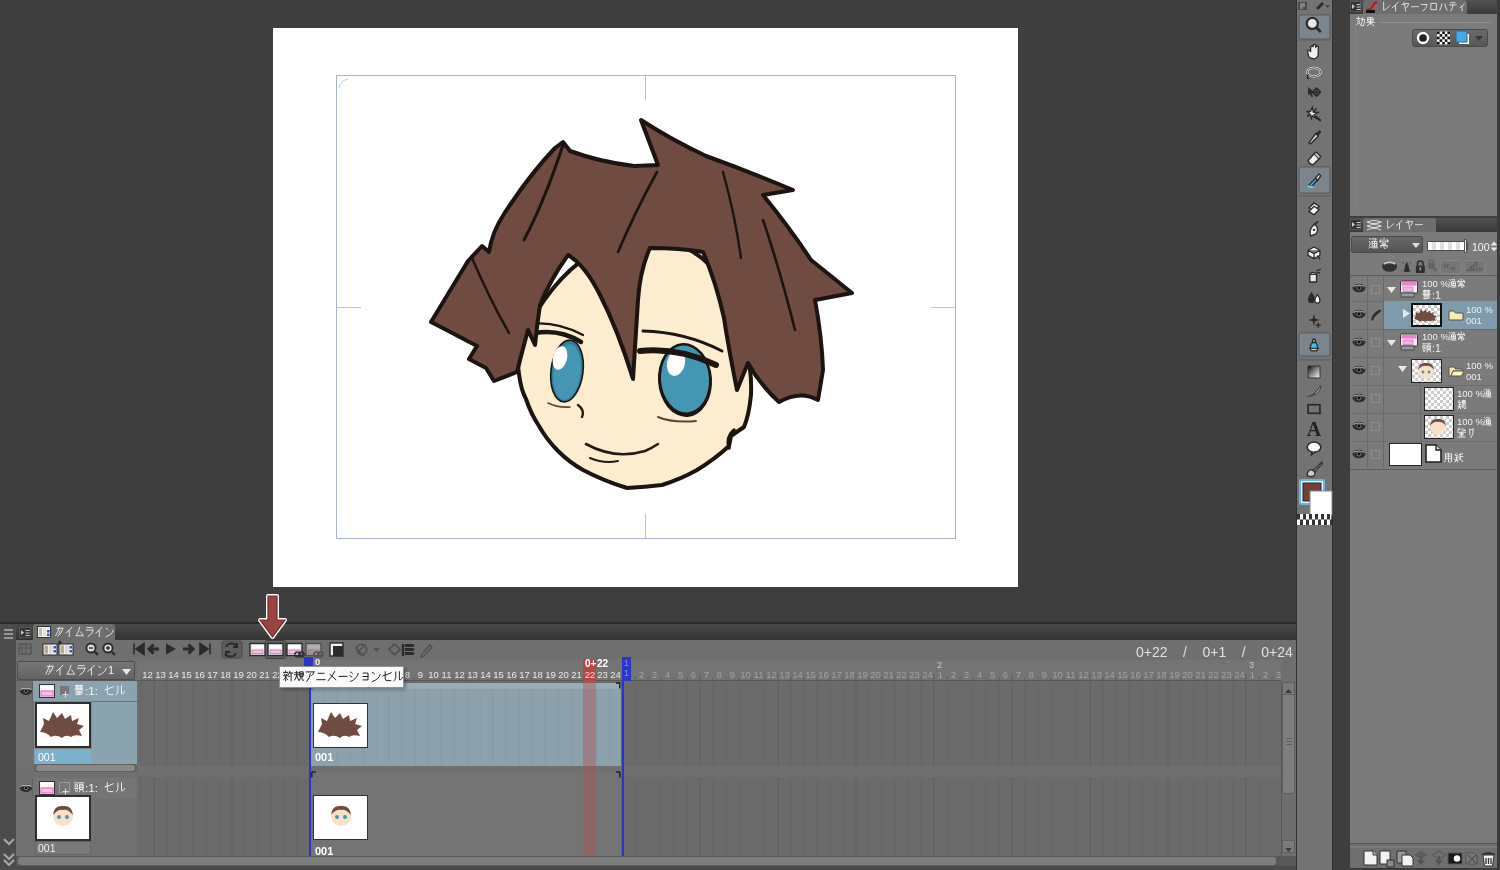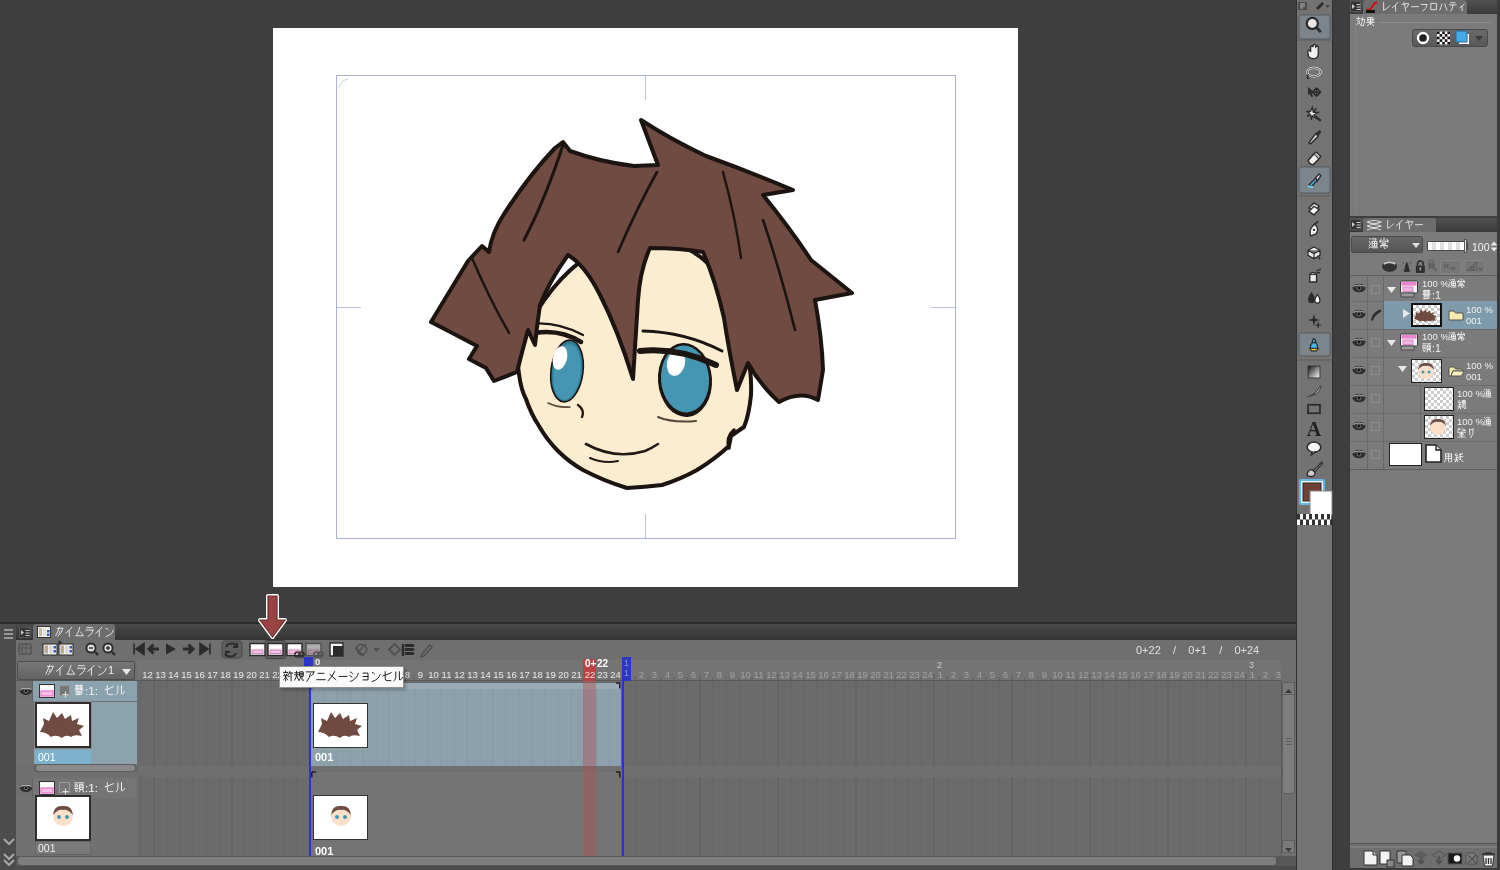--- a/index.html
+++ b/index.html
@@ -656,21 +656,21 @@
     </g>
     <g opacity="0.4">
       <path d="M373 9.5 l5.5 -5.5 5.5 5.5 -5.5 5.5 z" fill="none" stroke="#222" stroke-width="1.8"></path>
     </g>
     <path d="M389 4 h8 q3 1.5 0 3 h-8 z M389 8 h8 q3 1.5 0 3 h-8 z M389 12 h8 q3 1.5 0 3 h-8 z" fill="#2b2b2b"></path>
     <path d="M387 4 v12" stroke="#2b2b2b" stroke-width="2.4"></path>
     <g opacity="0.4">
       <path d="M406 14 l8 -9 2 2 -8 9 -3 1 z" fill="none" stroke="#222" stroke-width="1.4"></path>
     </g>
   </svg>
-<div class="abs" style="left:1136px;top:644px;width:160px;font-size:11px;color:#e0e0e0">0+22&nbsp;&nbsp;&nbsp;&nbsp;/&nbsp;&nbsp;&nbsp;&nbsp;0+1&nbsp;&nbsp;&nbsp;&nbsp;/&nbsp;&nbsp;&nbsp;&nbsp;0+24</div>
+<div class="abs" style="left:1136px;top:644px;width:160px;font-size:14px;color:#e0e0e0">0+22&nbsp;&nbsp;&nbsp;&nbsp;/&nbsp;&nbsp;&nbsp;&nbsp;0+1&nbsp;&nbsp;&nbsp;&nbsp;/&nbsp;&nbsp;&nbsp;&nbsp;0+24</div>
 <div class="abs" style="left:137px;top:660px;width:1px;height:246px;background:#5a5a5a"></div>
 <div class="abs" style="left:16px;top:660px;width:1280px;height:21px;background:#6f6f6f"></div>
 <div class="abs" style="left:137px;top:660px;width:1144px;height:21px;background:#747474"></div>
 <div class="abs" style="left:17px;top:661px;width:118px;height:19px;background:linear-gradient(#777,#636363);border:1px solid #4d4d4d;border-radius:2px"></div>
 <svg style="position:absolute;left:45px;top:665px;overflow:visible" width="72" height="13" opacity="1.0">
     <g transform="translate(0.0,0) scale(0.9545)">
       <path d="M5 0 Q3.5 4.5 0.8 9.5 M2.3 1.6 L8.6 1.3 M8.6 1.3 Q8 6.5 3.2 10.2 M5.4 4.4 Q5.8 5.8 4.6 7" fill="none" stroke="#f0f0f0" stroke-width="0.94" stroke-linecap="round"></path>
     </g>
     <g transform="translate(10.5,0) scale(0.9545)">
       <path d="M7.6 0.3 Q4.6 4.2 0.9 6.6 M4.7 3.6 L4.7 10.6" fill="none" stroke="#f0f0f0" stroke-width="0.94" stroke-linecap="round"></path>

